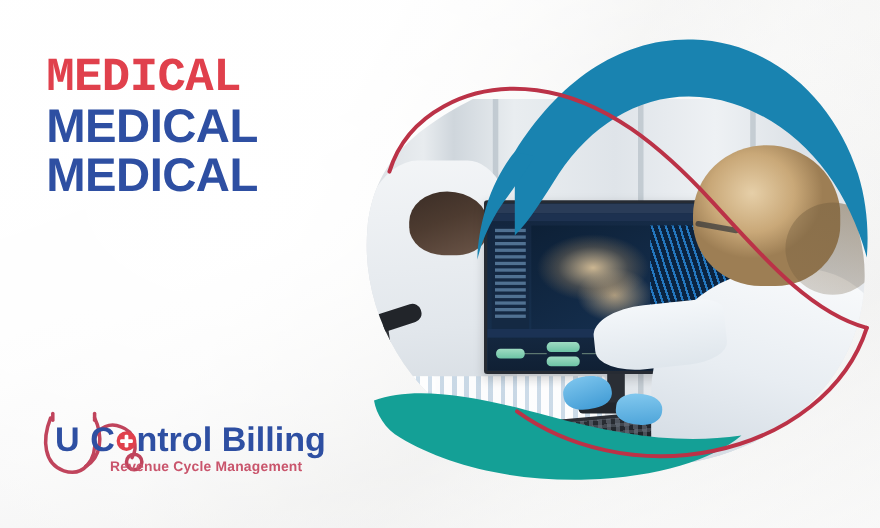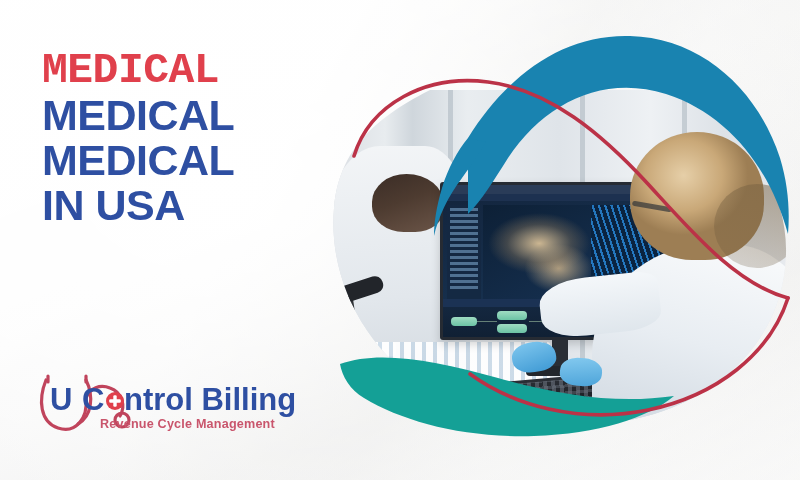--- a/index.html
+++ b/index.html
@@ -453,21 +453,20 @@
 
   <div class="bg-base"></div>
   <div class="bg-sheen-a"></div>
   <div class="bg-sheen-b"></div>
   <div class="bg-vignette"></div>
 
   <div class="headline">
     <span class="line line-red">MEDICAL</span>
     <span class="line line-blue">MEDICAL</span>
     <span class="line line-blue">MEDICAL</span>
-    <span class="line line-blue">IN USA</span>
   </div>
 
   <div class="art">
 
     <div class="photo-wrap" style="clip-path: path('M 128 64 C 196 30, 286 28, 348 60 C 420 96, 470 166, 468 236 C 466 312, 414 372, 336 396 C 262 418, 176 410, 112 372 C 46 332, 10 260, 16 190 C 22 124, 66 94, 128 64 Z');">
       <div class="photo">
         <div class="mullion" style="left:118px;"></div>
         <div class="mullion" style="left:250px;"></div>
         <div class="mullion" style="left:352px;"></div>
 

